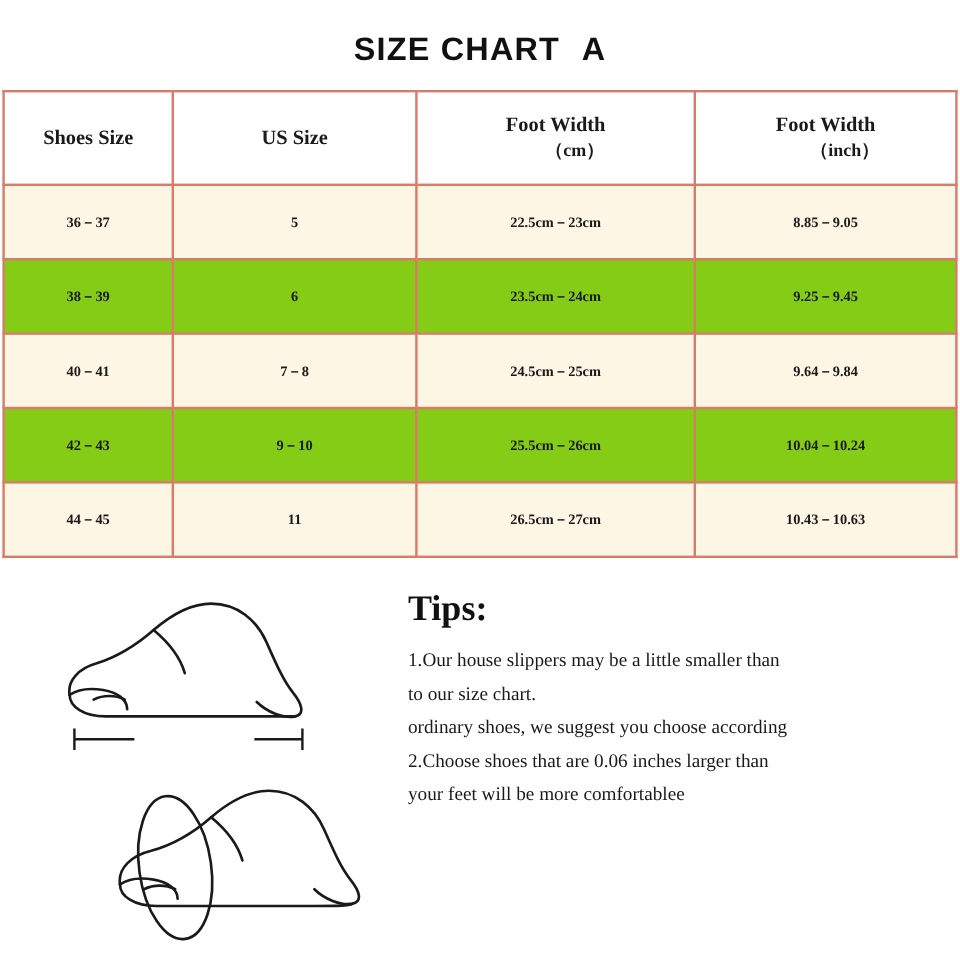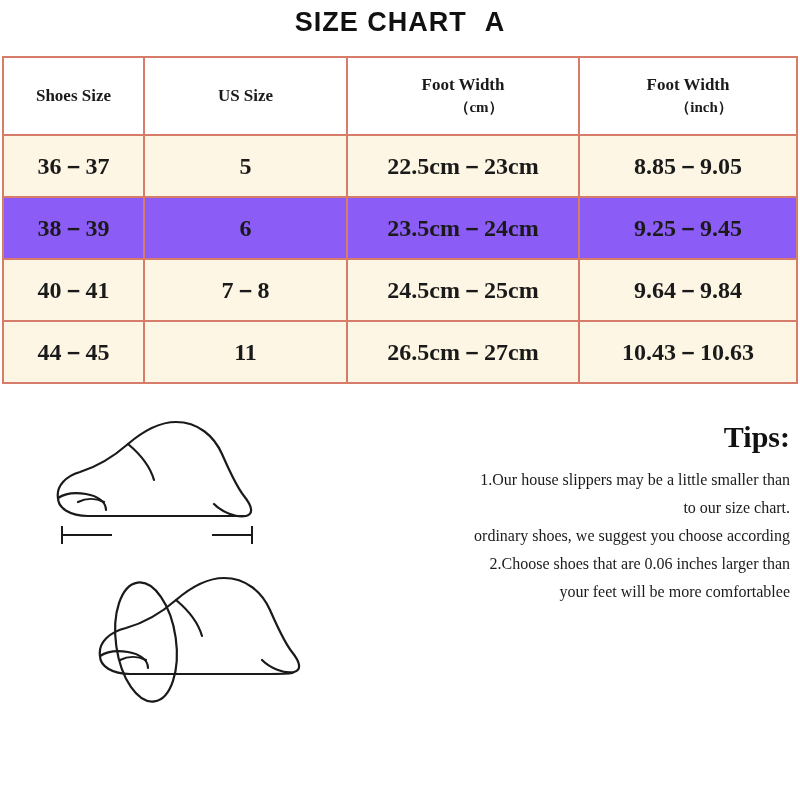--- a/index.html
+++ b/index.html
@@ -18,21 +18,21 @@
     position: relative;
     width: 800px;
     height: 800px;
   }
   .title {
     text-align: center;
     font-family: "Liberation Sans", sans-serif;
     font-weight: bold;
     font-size: 27px;
     letter-spacing: 1px;
-    padding-top: 7px;
+    padding-top: 26px;
     color: #111;
   }
   .title .suffix {
     margin-left: 18px;
   }
   table.size-table {
     margin: 18px auto 0 auto;
     border-collapse: collapse;
     width: 778px;
     table-layout: fixed;
@@ -51,27 +51,27 @@
     background: #ffffff;
     line-height: 1.35;
   }
   table.size-table thead th .sub {
     display: block;
     font-size: 15px;
     padding-left: 32px;
   }
   table.size-table tbody td {
     height: 58px;
-    font-size: 24px;
+    font-size: 12px;
   }
   tbody tr.odd td {
     background: #fdf6e4;
   }
   tbody tr.even td {
-    background: #8b5cf6;
+    background: #84cc16;
   }
   .col-1 { width: 137px; }
   .col-2 { width: 199px; }
   .col-3 { width: 228px; }
   .col-4 { width: 214px; }
 
   .lower {
     position: relative;
     margin-top: 26px;
     height: 310px;
@@ -79,23 +79,22 @@
   .figures {
     position: absolute;
     left: 0;
     top: 0;
     width: 330px;
     height: 310px;
   }
   .tips {
     position: absolute;
     left: 340px;
-    top: 10px;
+    top: 0;
     width: 450px;
-    text-align: right;
   }
   .tips-heading {
     font-family: "Liberation Serif", serif;
     font-weight: bold;
     font-size: 30px;
     margin: 0 0 14px 0;
     color: #111;
   }
   .tips p {
     margin: 0 0 4px 0;
@@ -146,20 +145,26 @@
         <td>38－39</td>
         <td>6</td>
         <td>23.5cm－24cm</td>
         <td>9.25－9.45</td>
       </tr>
       <tr class="odd">
         <td>40－41</td>
         <td>7－8</td>
         <td>24.5cm－25cm</td>
         <td>9.64－9.84</td>
+      </tr>
+      <tr class="even">
+        <td>42－43</td>
+        <td>9－10</td>
+        <td>25.5cm－26cm</td>
+        <td>10.04－10.24</td>
       </tr>
       <tr class="odd">
         <td>44－45</td>
         <td>11</td>
         <td>26.5cm－27cm</td>
         <td>10.43－10.63</td>
       </tr>
     </tbody>
   </table>
 

